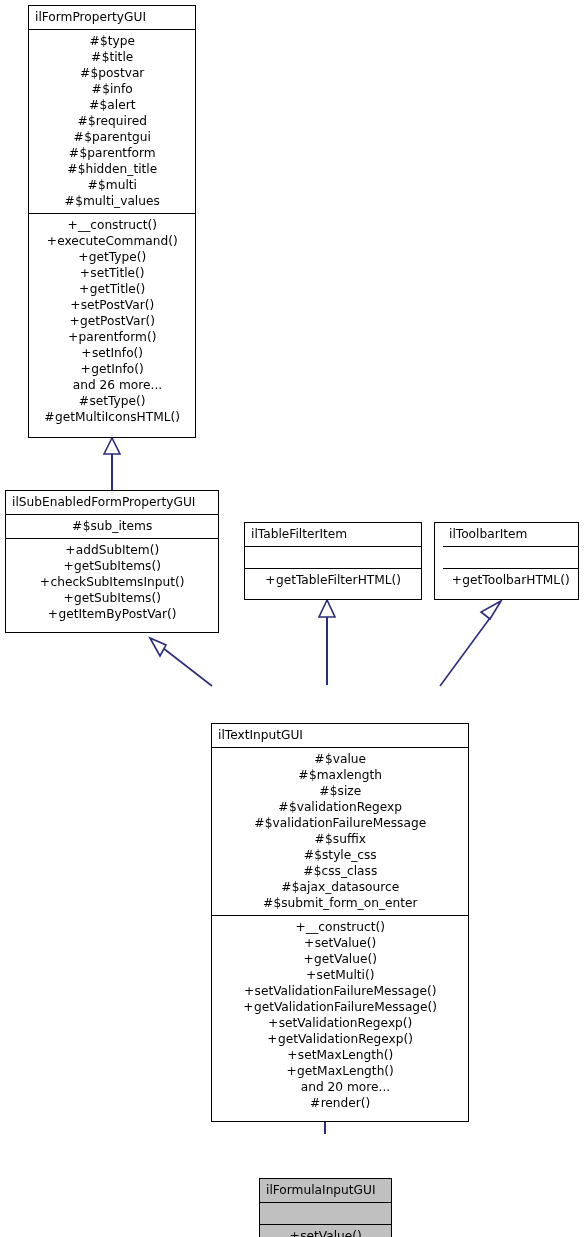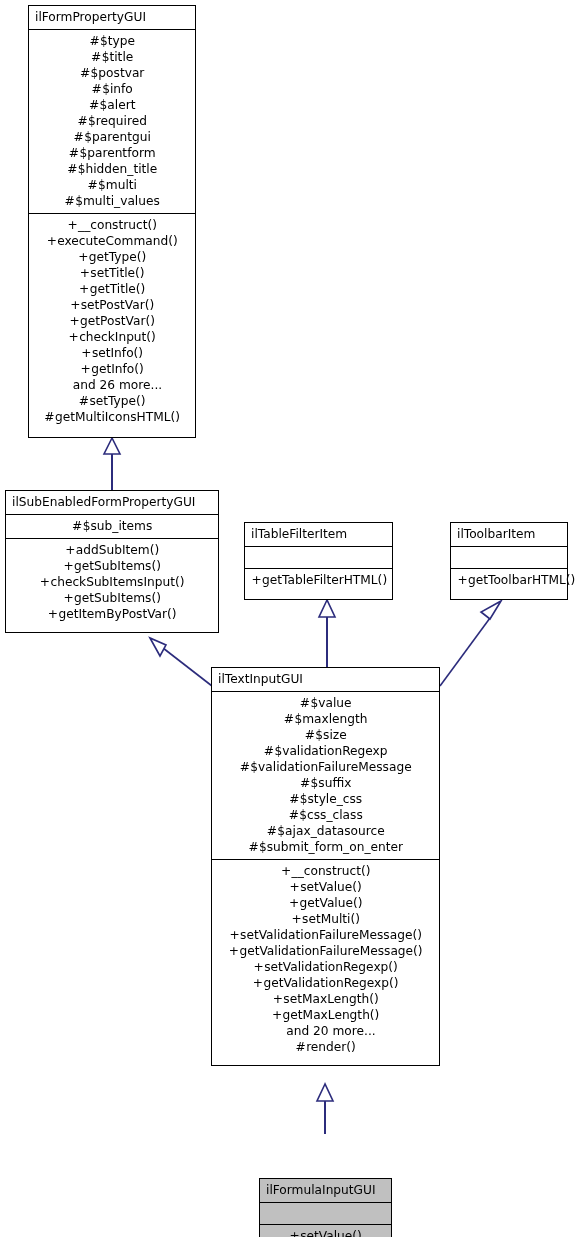--- a/index.html
+++ b/index.html
@@ -120,21 +120,21 @@
       <span class="member-row"><span class="vis">#</span><span>$multi_values</span></span>
     </div>
     <div class="compartment members">
       <span class="member-row"><span class="vis">+</span><span>__construct()</span></span>
       <span class="member-row"><span class="vis">+</span><span>executeCommand()</span></span>
       <span class="member-row"><span class="vis">+</span><span>getType()</span></span>
       <span class="member-row"><span class="vis">+</span><span>setTitle()</span></span>
       <span class="member-row"><span class="vis">+</span><span>getTitle()</span></span>
       <span class="member-row"><span class="vis">+</span><span>setPostVar()</span></span>
       <span class="member-row"><span class="vis">+</span><span>getPostVar()</span></span>
-      <span class="member-row"><span class="vis">+</span><span>checkInput()</span></span>
+      <span class="member-row"><span class="vis">+</span><span>parentform()</span></span>
       <span class="member-row"><span class="vis">+</span><span>setInfo()</span></span>
       <span class="member-row"><span class="vis">+</span><span>getInfo()</span></span>
       <span class="member-row"><span class="vis"></span><span>and 26 more...</span></span>
       <span class="member-row"><span class="vis">#</span><span>setType()</span></span>
       <span class="member-row"><span class="vis">#</span><span>getMultiIconsHTML()</span></span>
     </div>
   </div>
 
   <div class="uml-node" id="node-ilSubEnabledFormPropertyGUI" style="left:5px; top:490px; width:214px; height:143px;">
     <div class="compartment title">ilSubEnabledFormPropertyGUI</div>
@@ -143,37 +143,37 @@
     </div>
     <div class="compartment members">
       <span class="member-row"><span class="vis">+</span><span>addSubItem()</span></span>
       <span class="member-row"><span class="vis">+</span><span>getSubItems()</span></span>
       <span class="member-row"><span class="vis">+</span><span>checkSubItemsInput()</span></span>
       <span class="member-row"><span class="vis">+</span><span>getSubItems()</span></span>
       <span class="member-row"><span class="vis">+</span><span>getItemByPostVar()</span></span>
     </div>
   </div>
 
-  <div class="uml-node" id="node-ilTableFilterItem" style="left:244px; top:522px; width:149px; height:78px;">
+  <div class="uml-node" id="node-ilTableFilterItem" style="left:244px; top:522px; width:178px; height:78px;">
     <div class="compartment title">ilTableFilterItem</div>
     <div class="compartment members empty"></div>
     <div class="compartment members">
       <span class="member-row"><span class="vis">+</span><span>getTableFilterHTML()</span></span>
     </div>
   </div>
 
-  <div class="uml-node" id="node-ilToolbarItem" style="left:450px; top:522px; width:118px; height:78px;">
+  <div class="uml-node" id="node-ilToolbarItem" style="left:434px; top:522px; width:145px; height:78px;padding-left:8px;">
     <div class="compartment title">ilToolbarItem</div>
     <div class="compartment members empty"></div>
     <div class="compartment members">
       <span class="member-row"><span class="vis">+</span><span>getToolbarHTML()</span></span>
     </div>
   </div>
 
-  <div class="uml-node" id="node-ilTextInputGUI" style="left:211px; top:667px; width:229px; height:399px;">
+  <div class="uml-node" id="node-ilTextInputGUI" style="left:211px; top:723px; width:258px; height:399px;">
     <div class="compartment title">ilTextInputGUI</div>
     <div class="compartment members">
       <span class="member-row"><span class="vis">#</span><span>$value</span></span>
       <span class="member-row"><span class="vis">#</span><span>$maxlength</span></span>
       <span class="member-row"><span class="vis">#</span><span>$size</span></span>
       <span class="member-row"><span class="vis">#</span><span>$validationRegexp</span></span>
       <span class="member-row"><span class="vis">#</span><span>$validationFailureMessage</span></span>
       <span class="member-row"><span class="vis">#</span><span>$suffix</span></span>
       <span class="member-row"><span class="vis">#</span><span>$style_css</span></span>
       <span class="member-row"><span class="vis">#</span><span>$css_class</span></span>

